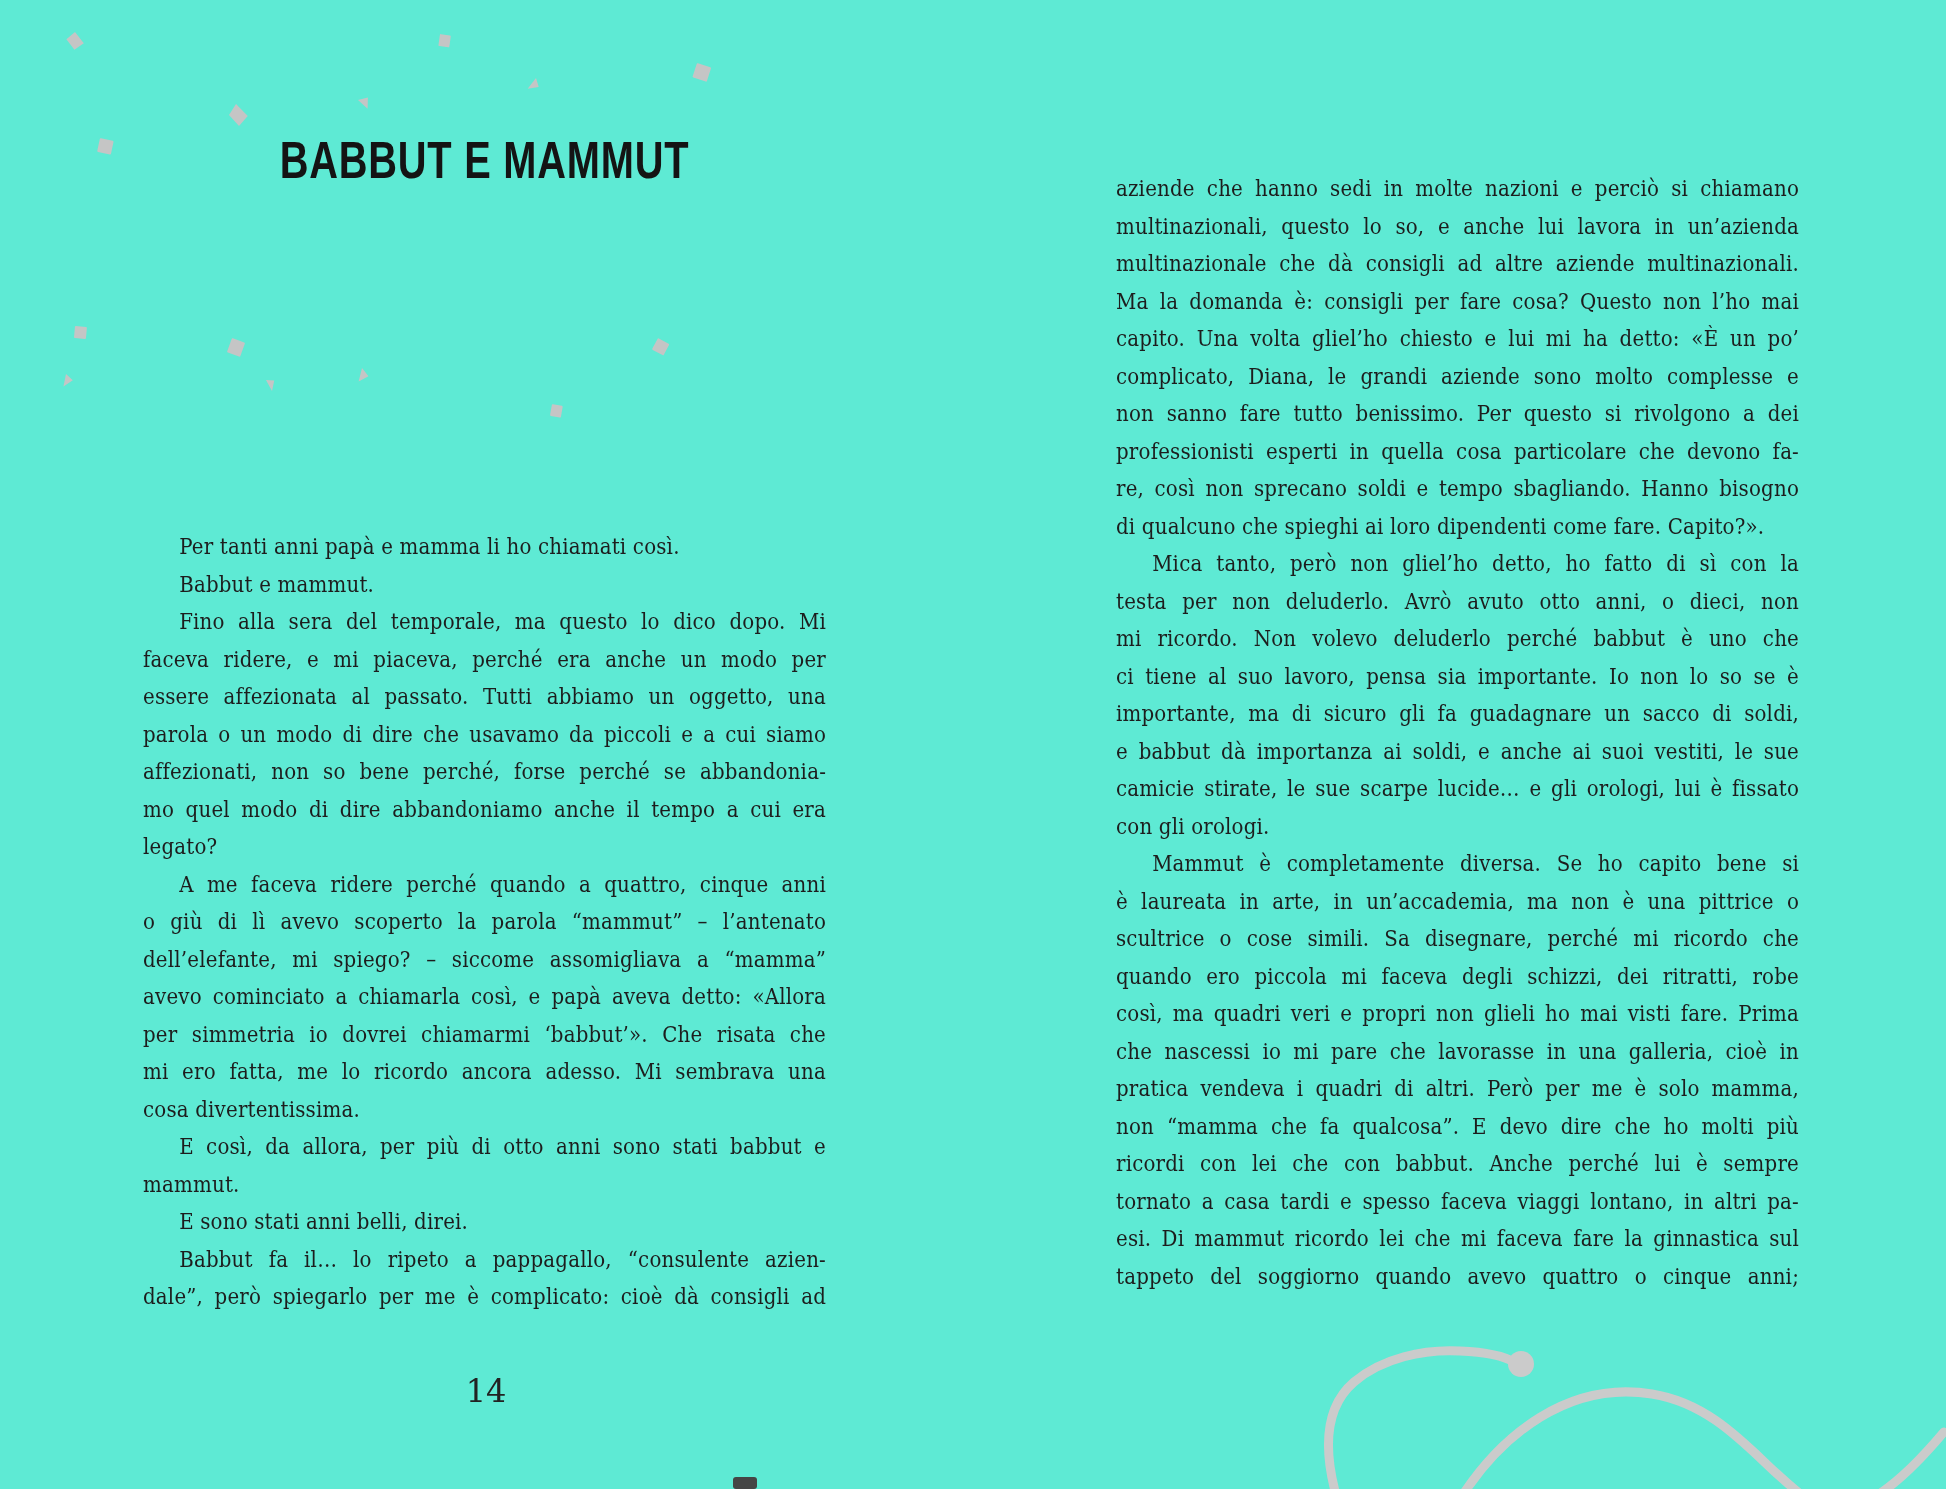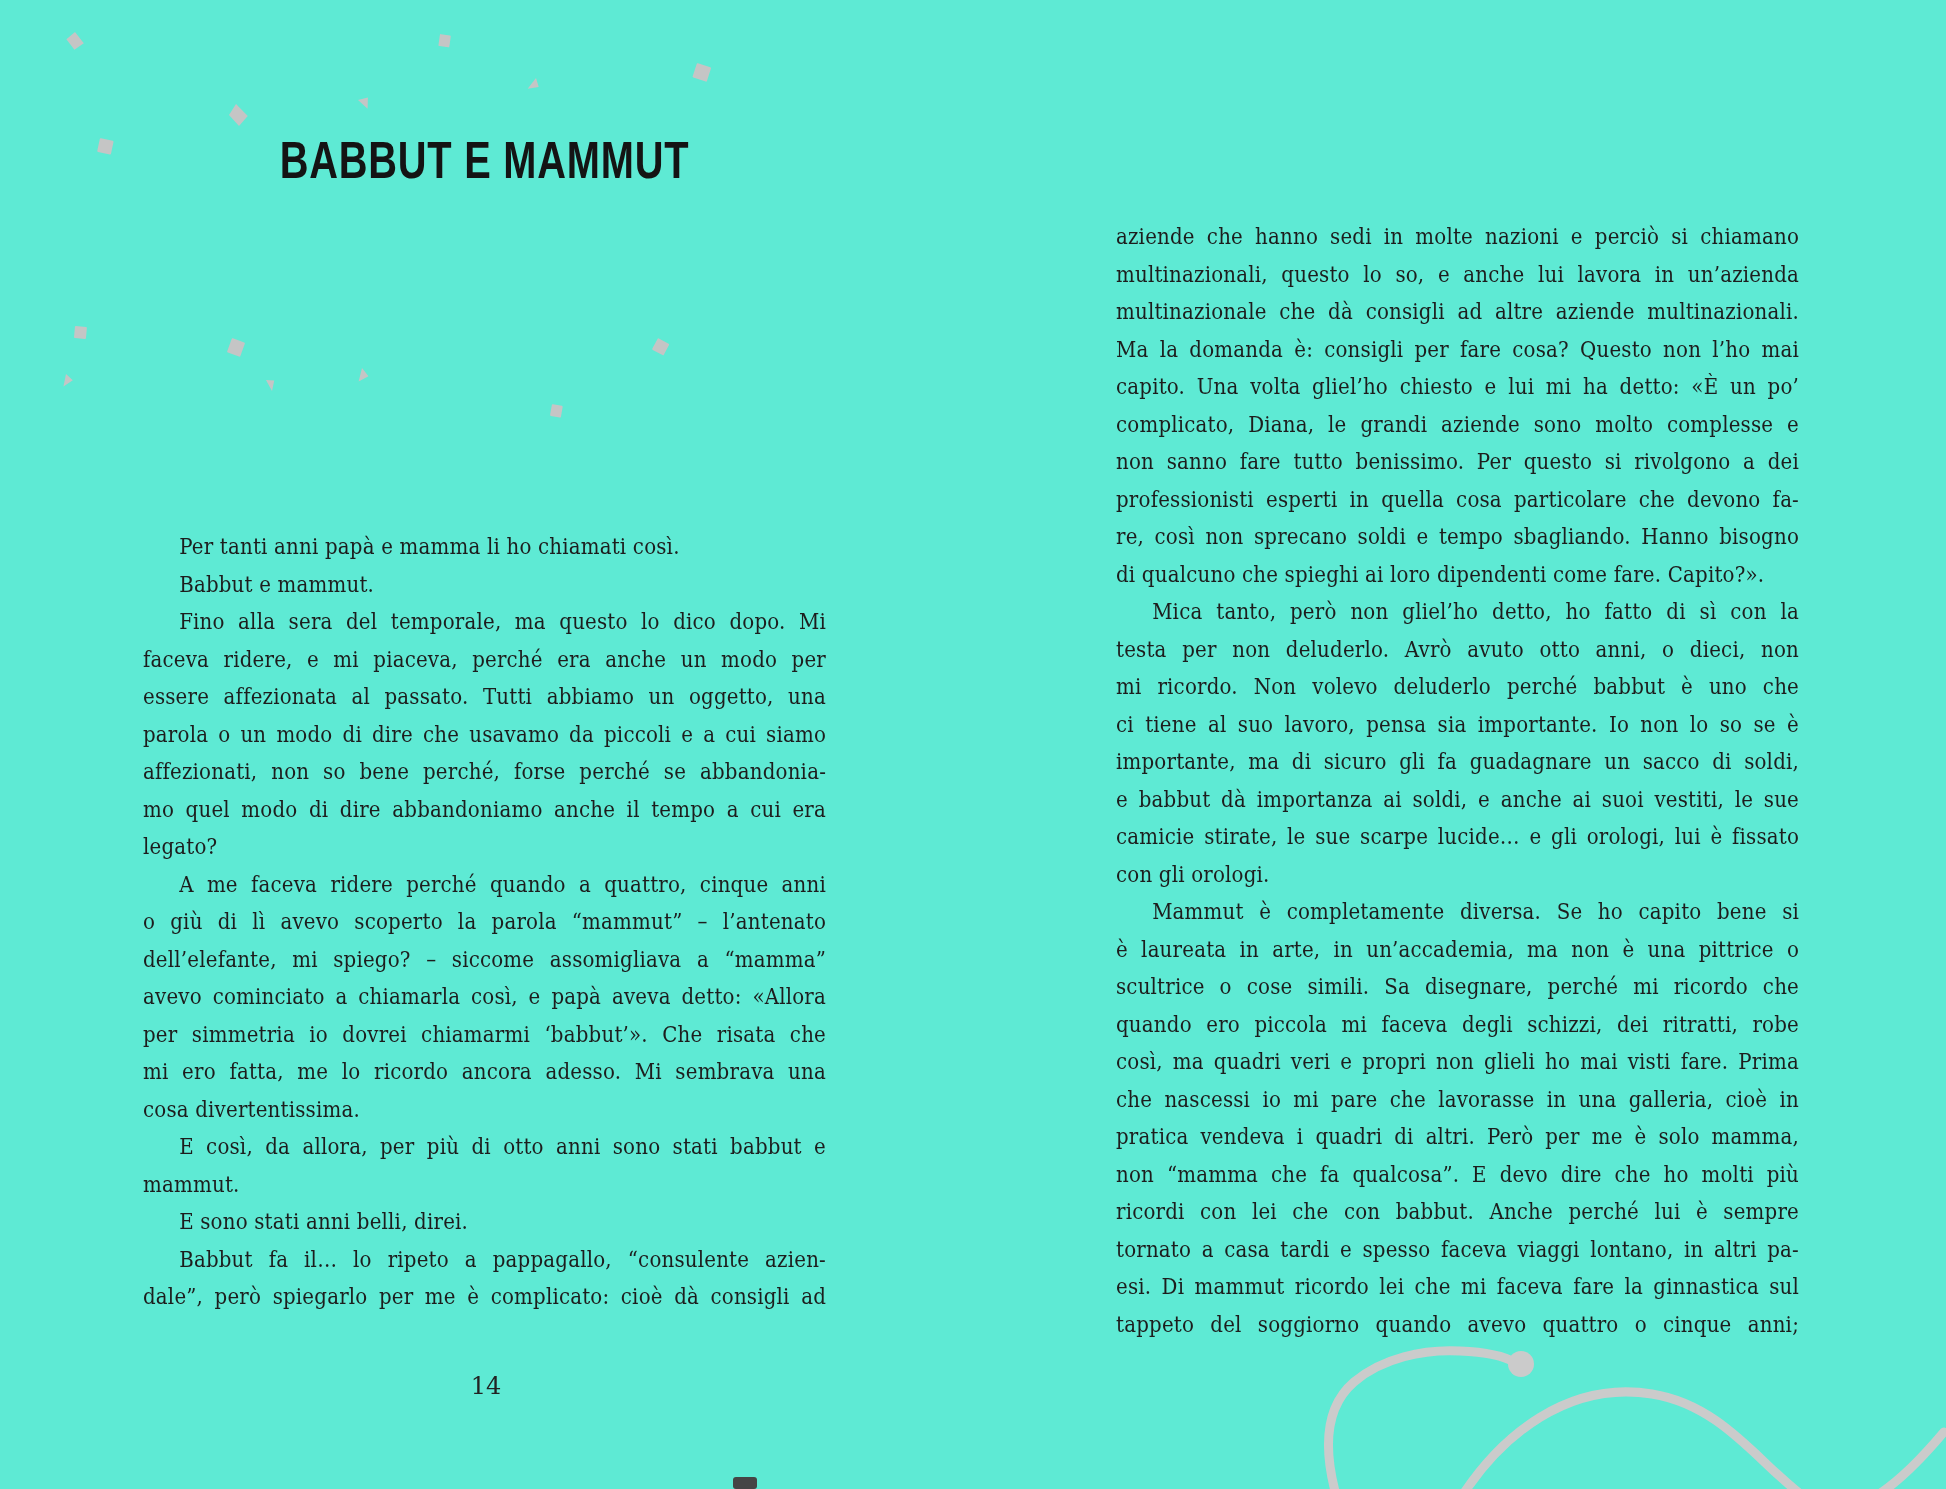--- a/index.html
+++ b/index.html
@@ -29,21 +29,21 @@
     white-space:nowrap;
     color:#141414;
   }
 
   .textblock{
     position:absolute;
     left:143px;
     width:683px;
   }
   .left-block{top:528px;}
-  .right-block{top:170px;margin-top:48px;}
+  .right-block{top:170px;}
 
   .line{
     width:775px;
     transform:scaleX(0.8813);
     transform-origin:0 0;
     font-size:22.5px;
     line-height:37.5px;
     height:37.5px;
     white-space:normal;
     text-align:justify;
@@ -51,21 +51,21 @@
     letter-spacing:0.2px;
   }
   .line.indent{text-indent:41px;}
   .line.plast{text-align-last:left;}
 
   .pagenum{
     position:absolute;
     top:1372px;
     width:80px;
     text-align:center;
-    font-size:24px;
+    font-size:32px;
     color:#222222;
   }
   .pagenum.left{left:446px;} 
 
   .decor{position:absolute;left:0;top:0;pointer-events:none;}
 
   .fold-mark{
     position:absolute;
     left:733px;top:1477px;
     width:24px;height:12px;

